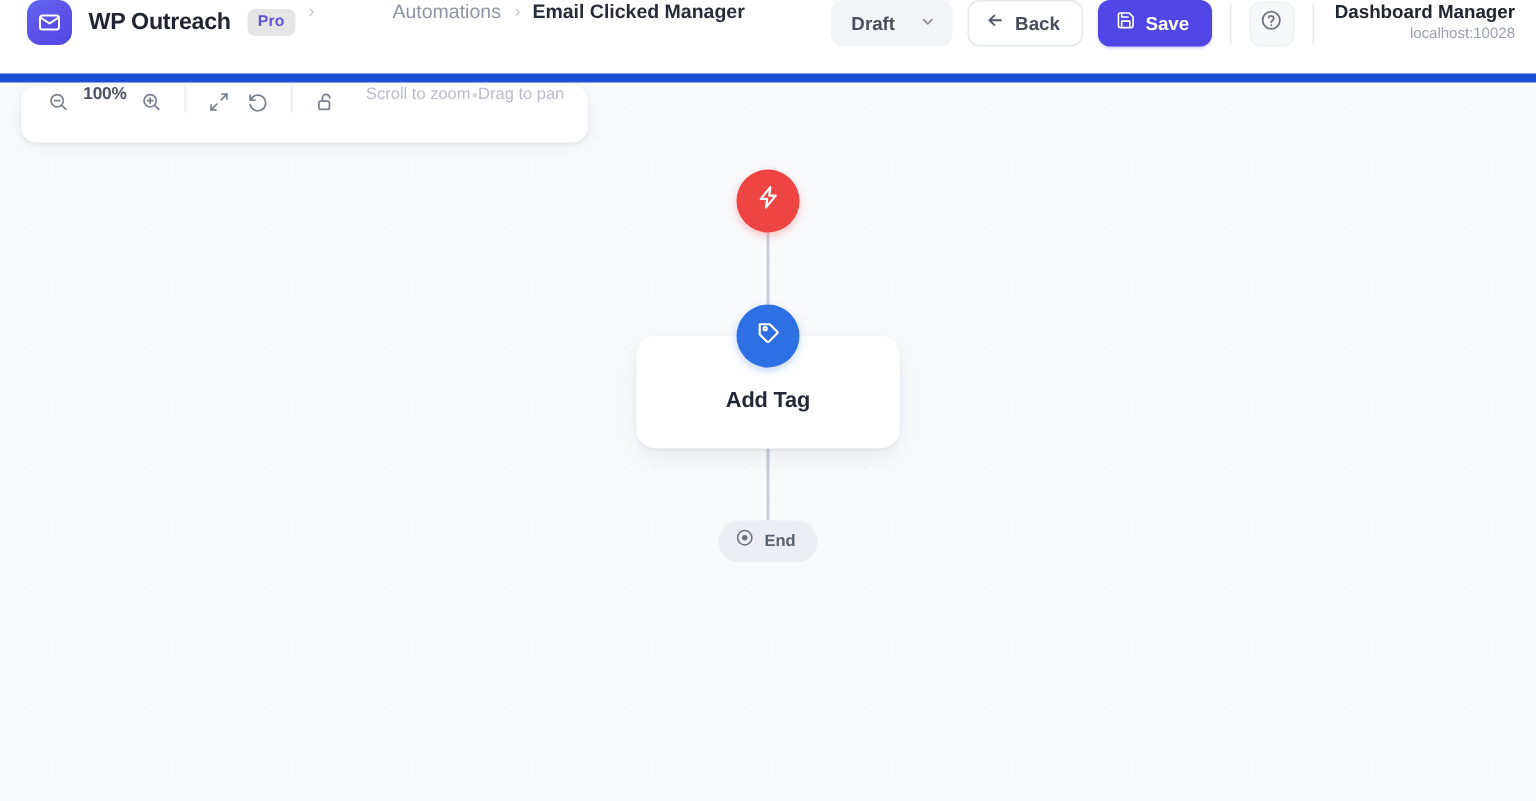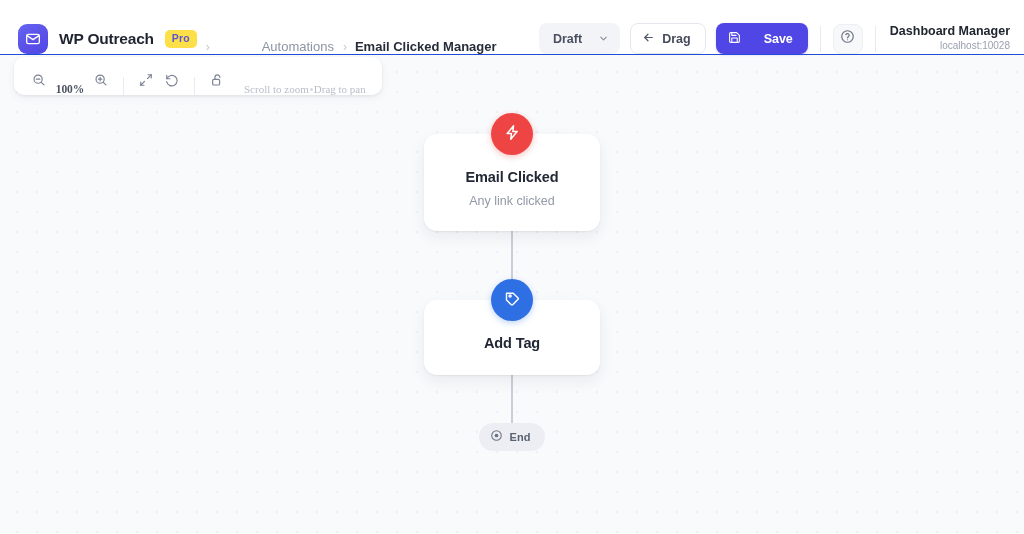--- a/index.html
+++ b/index.html
@@ -19,23 +19,23 @@
     display: flex;
     flex-direction: column;
     background: #ffffff;
   }
 
   
   .header {
     height: 55px;
     flex: 0 0 55px;
     background: #ffffff;
-    border-bottom: 1px solid #1d4ed8;
-    display: flex;
-    align-items: flex-end;
+    border-bottom: 6px solid #1d4ed8;
+    display: flex;
+    align-items: flex-start;
     padding: 0 14px 0 18px;
     position: relative;
     z-index: 20;
   }
 
   .brand-block {
     display: flex;
     align-items: center;
     gap: 11px;
   }
@@ -54,21 +54,21 @@
 
   .brand-name {
     font-size: 15.5px;
     font-weight: bold;
     color: #1f2430;
     letter-spacing: -0.2px;
     white-space: nowrap;
   }
 
   .pro-badge {
-    background: #fde047;
+    background: #e5e5e5;
     color: #5b55d6;
     font-size: 10.5px;
     font-weight: bold;
     padding: 2px 7px 3px;
     border-radius: 5px;
     letter-spacing: 0.1px;
     line-height: 1.2;
   }
 
   .crumb-sep {
@@ -141,21 +141,20 @@
     align-items: center;
     gap: 7px;
     padding: 0 15px 0 12px;
     cursor: pointer;
     box-shadow: 0 1px 2px rgba(79,70,229,0.3);
   }
   .btn-save .lbl {
     font-size: 12.5px;
     font-weight: bold;
     color: #ffffff;
-    margin-left: 16px;
   }
 
   .vsep {
     width: 1px;
     height: 26px;
     background: #e7e9ef;
     margin: 0 2px;
   }
 
   .btn-help {
@@ -203,25 +202,24 @@
   
   .zoom-toolbar {
     position: absolute;
     left: 14px;
     top: 2px;
     height: 38px;
     background: #ffffff;
     border-radius: 10px;
     box-shadow: 0 1px 3px rgba(20,25,40,0.07), 0 3px 10px rgba(20,25,40,0.05);
     display: flex;
-    align-items: flex-end;
+    align-items: flex-start;
     padding: 0 16px 0 12px;
     gap: 0;
     z-index: 10;
-    font-family: Liberation Serif, serif;
   }
 
   .tb-btn {
     width: 26px;
     height: 26px;
     display: flex;
     align-items: center;
     justify-content: center;
     border-radius: 6px;
     cursor: pointer;
@@ -378,21 +376,21 @@
         </span>
       </div>
 
       <div class="btn-back">
         <span>
           <svg width="13" height="13" viewBox="0 0 24 24" fill="none" stroke="#51586a" stroke-width="2.2" stroke-linecap="round" stroke-linejoin="round">
             <path d="M19 12H5"></path>
               <path d="M11 18l-6-6 6-6"></path>
           </svg>
         </span>
-        <span class="lbl">Drag</span>
+        <span class="lbl">Back</span>
       </div>
 
       <div class="btn-save">
         <span>
           <svg width="13" height="13" viewBox="0 0 24 24" fill="none" stroke="#ffffff" stroke-width="2" stroke-linecap="round" stroke-linejoin="round">
             <path d="M19 21H5a2 2 0 0 1-2-2V5a2 2 0 0 1 2-2h11l5 5v11a2 2 0 0 1-2 2z"></path>
             <path d="M17 21v-8H7v8"></path>
               <path d="M7 3v5h8"></path>
           </svg>
         </span>
@@ -490,24 +488,20 @@
 
     <div class="flow" style="top:58px;">
 
       <div class="node-wrap">
         <div class="node-badge badge-trigger">
           <span>
             <svg width="17" height="17" viewBox="0 0 24 24" fill="none" stroke="#ffffff" stroke-width="2.1" stroke-linecap="round" stroke-linejoin="round">
               <path d="M13.5 2.5L4.5 13.5h6l-1 8 9-11h-6z"></path>
             </svg>
           </span>
-        </div>
-        <div class="node-card">
-          <div class="node-title">Email Clicked</div>
-          <div class="node-sub">Any link clicked</div>
         </div>
       </div>
 
       <div class="connector" style="height:48px;"></div>
 
       <div class="node-wrap">
         <div class="node-badge badge-action">
           <span>
             <svg width="17" height="17" viewBox="0 0 24 24" fill="none" stroke="#ffffff" stroke-width="2" stroke-linecap="round" stroke-linejoin="round">
               <path d="M20.2 12.8l-7.6 7.6a1.9 1.9 0 0 1-2.7 0l-6.4-6.4V4.5h9.5l7.2 7.2a1.6 1.6 0 0 1 0 1.1z"></path>

